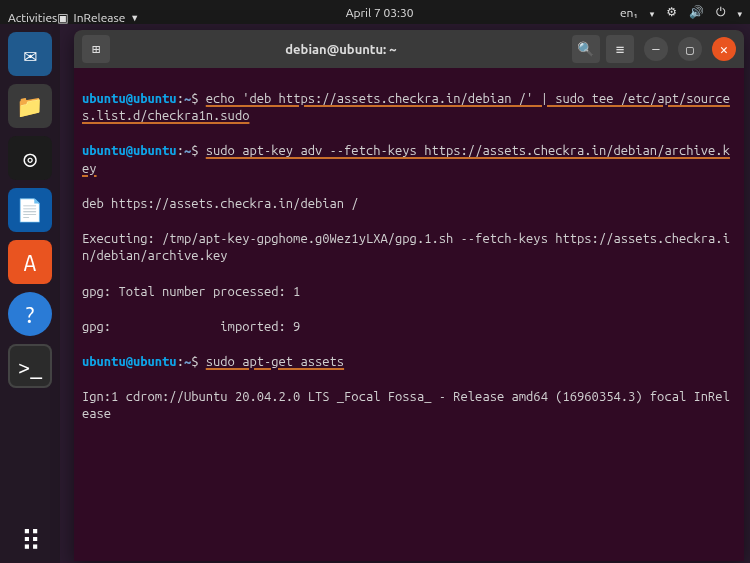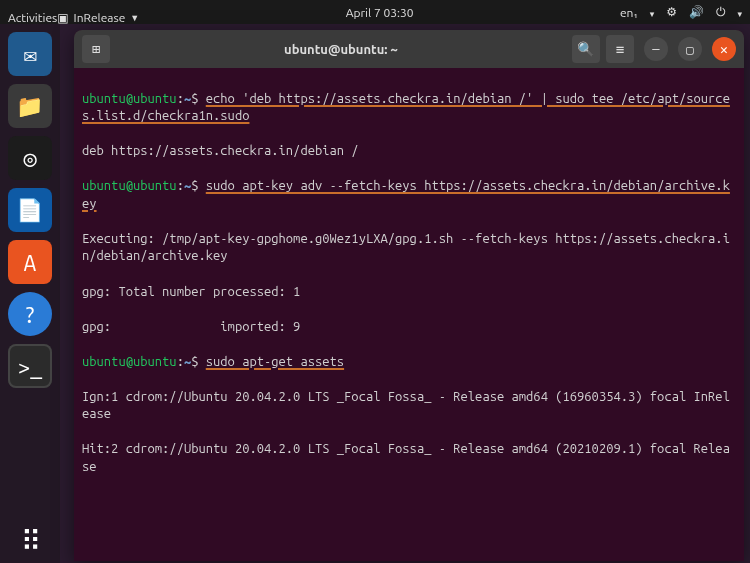--- a/index.html
+++ b/index.html
@@ -97,21 +97,21 @@
 .term-content {
   flex: 1;
   padding: 4px 8px;
   color: #d0d0d0;
   line-height: 1.35;
   font-size: 13px;
   white-space: pre-wrap;
   word-break: break-all;
   overflow: hidden;
 }
-.prompt-user { color: #22c55e; font-weight: normal; }
+.prompt-user { color: #0ea5e9; font-weight: bold; }
 .prompt-path { color: #729fcf; font-weight: bold; }
 .underline { text-decoration: underline; text-decoration-color: #c96f2b; text-decoration-thickness: 2px; text-underline-offset: 2px; }
 .line { display: block; }
 </style>
 </head>
 <body>
 
 <div class="topbar">
   <div class="left">
     <span>Activities</span>
@@ -140,44 +140,43 @@
   <div class="item soft">A</div>
   <div class="item help">?</div>
   <div class="item term">&gt;_</div>
   <div style="flex:1"></div>
   <div class="item apps">⠿</div>
 </div>
 
 <div class="terminal-window">
   <div class="titlebar">
     <div class="tb-btn">⊞</div>
-    <div class="title">ubuntu@ubuntu: ~</div>
+    <div class="title">debian@ubuntu: ~</div>
     <div class="tb-btn">
         <span>🔍</span>
       </div>
     <div class="tb-btn">
         <span>≡</span>
       </div>
     <div class="win-btn">—</div>
     <div class="win-btn">▢</div>
     <div class="win-btn close">
         <span>✕</span>
       </div>
   </div>
 
   <div class="term-content">
 <span class="line"><span class="prompt-user">ubuntu@ubuntu</span><span>:</span><span class="prompt-path">~</span><span>$</span> <span class="underline">echo 'deb https://assets.checkra.in/debian /' | sudo tee /etc/apt/sources.list.d/checkra1n.sudo</span></span>
+<span class="line"><span class="prompt-user">ubuntu@ubuntu</span><span>:</span><span class="prompt-path">~</span><span>$</span> <span class="underline">sudo apt-key adv --fetch-keys https://assets.checkra.in/debian/archive.key</span></span>
 <span class="line">deb https://assets.checkra.in/debian /</span>
-<span class="line"><span class="prompt-user">ubuntu@ubuntu</span><span>:</span><span class="prompt-path">~</span><span>$</span> <span class="underline">sudo apt-key adv --fetch-keys https://assets.checkra.in/debian/archive.key</span></span>
 <span class="line">Executing: /tmp/apt-key-gpghome.g0Wez1yLXA/gpg.1.sh --fetch-keys https://assets.checkra.in/debian/archive.key</span>
 <span class="line">gpg: Total number processed: 1</span>
 <span class="line">gpg:               imported: 9</span>
 <span class="line"><span class="prompt-user">ubuntu@ubuntu</span><span>:</span><span class="prompt-path">~</span><span>$</span> <span class="underline">sudo apt-get assets</span></span>
 <span class="line">Ign:1 cdrom://Ubuntu 20.04.2.0 LTS _Focal Fossa_ - Release amd64 (16960354.3) focal InRelease</span>
-<span class="line">Hit:2 cdrom://Ubuntu 20.04.2.0 LTS _Focal Fossa_ - Release amd64 (20210209.1) focal Release</span>
 
 
 
 
 
 
 
 
 
 

